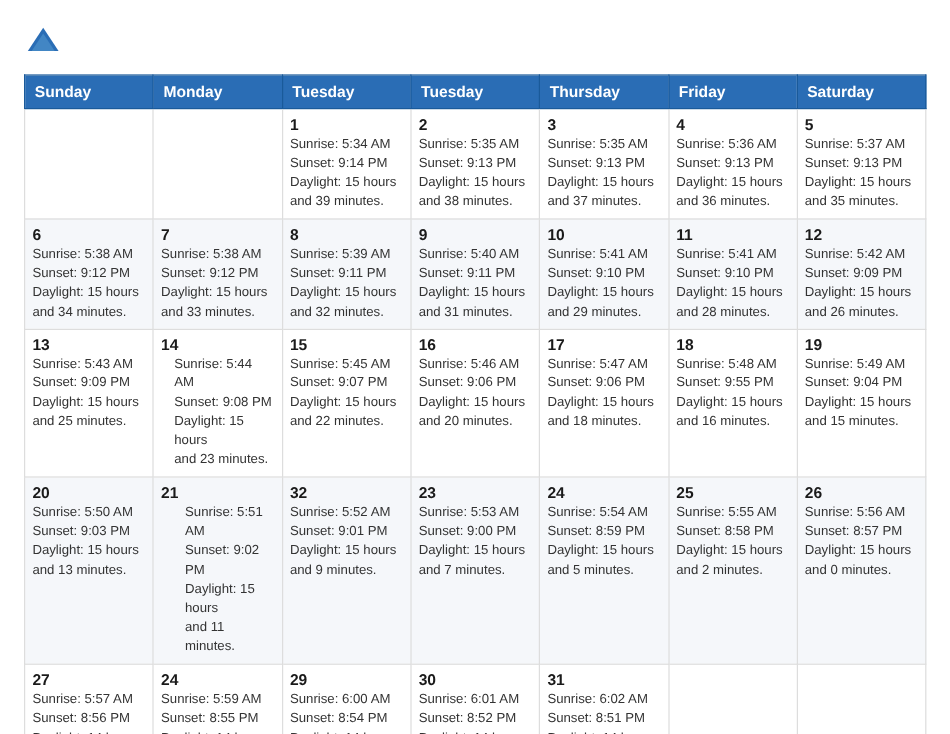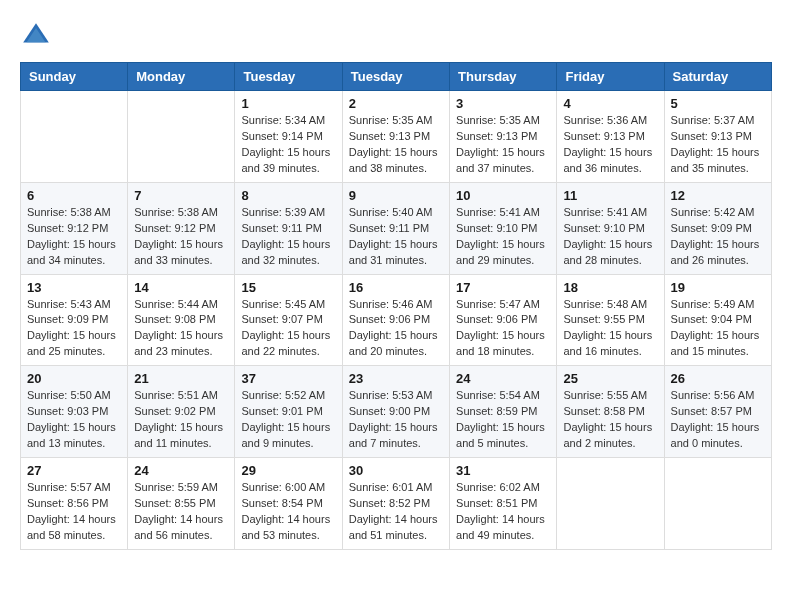--- a/index.html
+++ b/index.html
@@ -215,21 +215,21 @@
       <tr>
         <td>
           <span class="day-num">13</span>
           <div class="day-detail" style="white-space: pre-line;">Sunrise: 5:43 AM
 Sunset: 9:09 PM
 Daylight: 15 hours
 and 25 minutes.</div>
         </td>
         <td>
           <span class="day-num">14</span>
-          <div class="day-detail" style="white-space: pre-line;">Sunrise: 5:44 AM
+          <div class="day-detail" style="white-space: pre-line; margin-left: 11px;">Sunrise: 5:44 AM
 Sunset: 9:08 PM
 Daylight: 15 hours
 and 23 minutes.</div>
         </td>
         <td>
           <span class="day-num">15</span>
           <div class="day-detail" style="white-space: pre-line;">Sunrise: 5:45 AM
 Sunset: 9:07 PM
 Daylight: 15 hours
 and 22 minutes.</div>
@@ -266,27 +266,27 @@
       <tr>
         <td>
           <span class="day-num">20</span>
           <div class="day-detail" style="white-space: pre-line;">Sunrise: 5:50 AM
 Sunset: 9:03 PM
 Daylight: 15 hours
 and 13 minutes.</div>
         </td>
         <td>
           <span class="day-num">21</span>
-          <div class="day-detail" style="white-space: pre-line;">Sunrise: 5:51 AM
+          <div class="day-detail" style="white-space: pre-line; margin-left: 20px;">Sunrise: 5:51 AM
 Sunset: 9:02 PM
 Daylight: 15 hours
 and 11 minutes.</div>
         </td>
         <td>
-          <span class="day-num">37</span>
+          <span class="day-num">32</span>
           <div class="day-detail" style="white-space: pre-line;">Sunrise: 5:52 AM
 Sunset: 9:01 PM
 Daylight: 15 hours
 and 9 minutes.</div>
         </td>
         <td>
           <span class="day-num">23</span>
           <div class="day-detail" style="white-space: pre-line;">Sunrise: 5:53 AM
 Sunset: 9:00 PM
 Daylight: 15 hours

